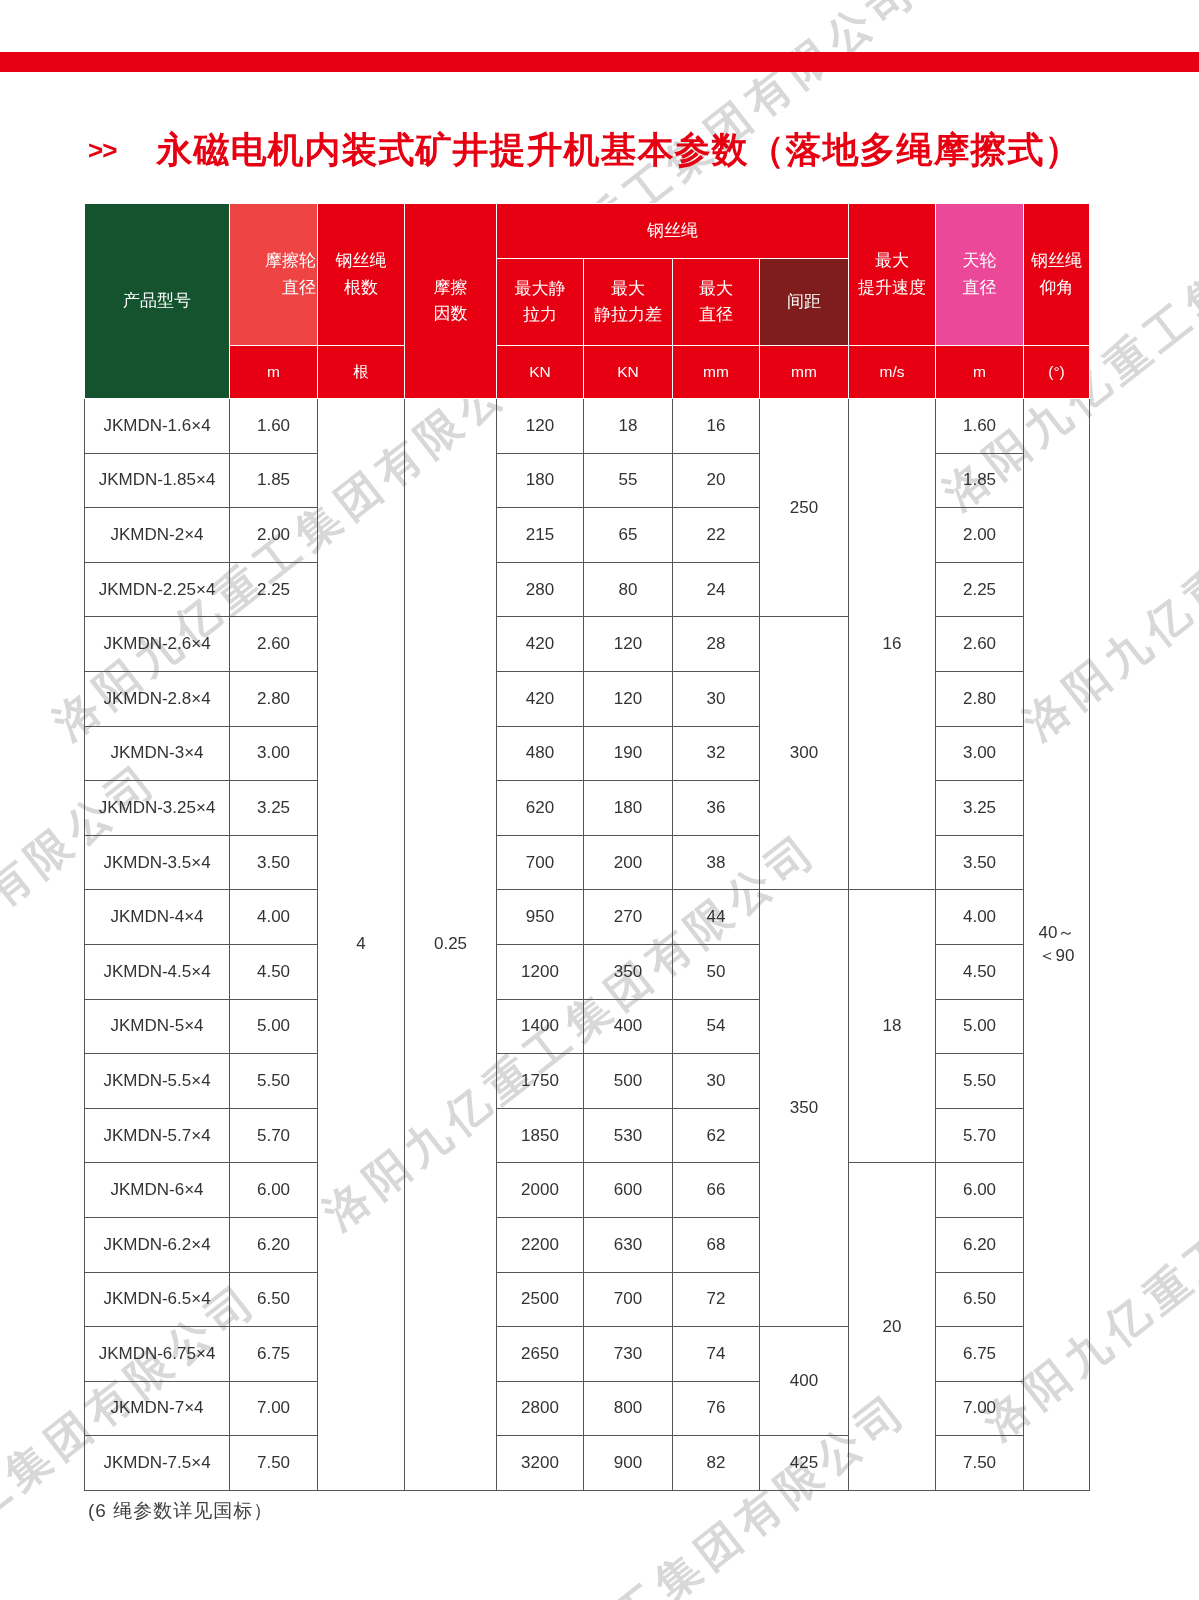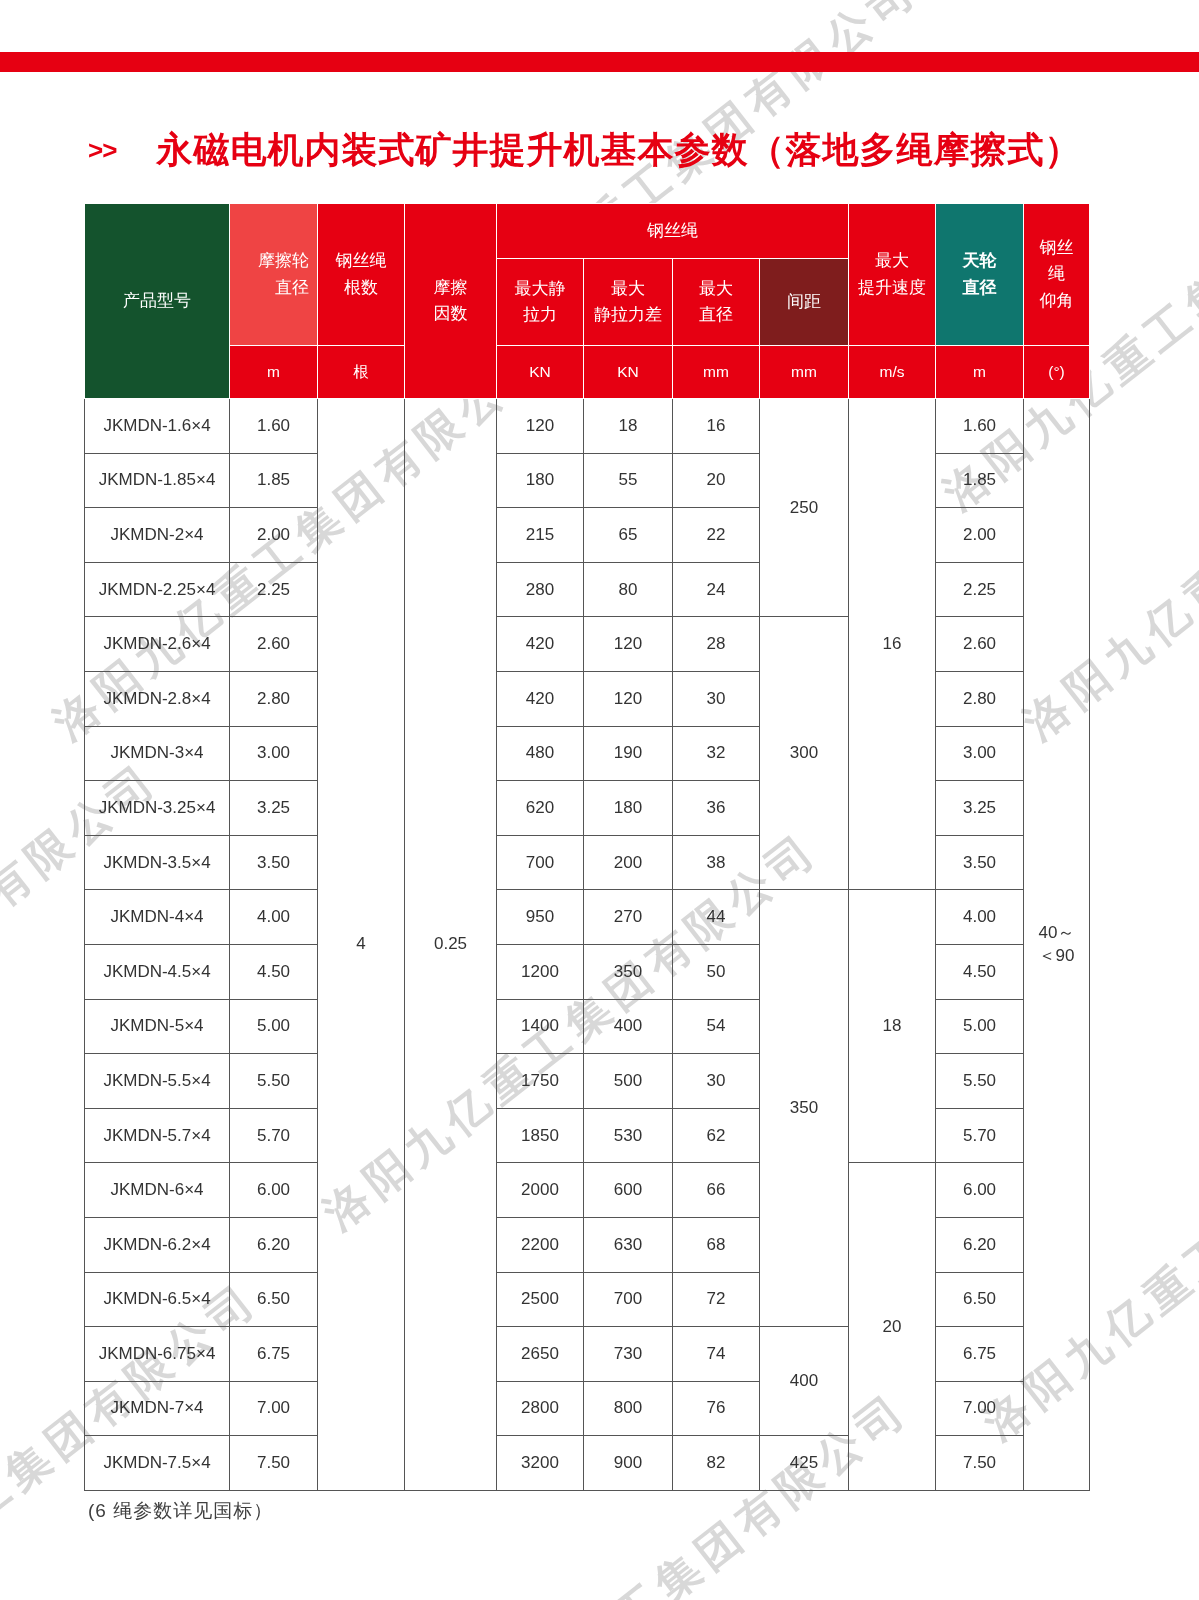--- a/index.html
+++ b/index.html
@@ -14,21 +14,21 @@
 
   .topbar{position:absolute;z-index:2;left:0;top:52px;width:1199px;height:20px;}
 
   .titlewrap{position:absolute;z-index:2;left:88px;top:126px;display:flex;align-items:center;}
   .title-marker{font-size:26px;font-weight:900;letter-spacing:-1px;margin-right:40px;}
   .page-title{font-size:36px;font-weight:800;letter-spacing:1px;}
 
   table.params{position:absolute;z-index:2;left:84px;top:203px;width:1005px;
       border-collapse:collapse;table-layout:fixed;background:transparent;}
   table.params th{font-weight:500;color:#ffffff;border:1.5px solid #ffffff;
-      text-align:center;vertical-align:middle;font-size:17px;line-height:1.55;padding:8px;}
+      text-align:center;vertical-align:middle;font-size:17px;line-height:1.55;padding:1px;}
   table.params td{border:1.5px solid #555555;text-align:center;vertical-align:middle;
       color:#333333;font-size:17px;padding:0;background:transparent;}
   thead tr.h1{height:55px;}
   thead tr.h2{height:87px;}
   thead tr.h3{height:53px;}
   thead tr.h3 th{font-size:15.5px;font-weight:400;}
   tbody tr{height:54.6px;}
   .pre{white-space:pre-line;}
   th.hb{border-bottom:1.5px solid #555555;}
 
@@ -76,21 +76,21 @@
         <th rowspan="3" class="hb" style="background: #14532d;">产品型号</th>
         <th rowspan="2" class="pre" style="background: #ef4444; text-align: right;">摩擦轮
 直径</th>
         <th rowspan="2" class="pre" style="background: rgb(230, 0, 18);">钢丝绳
 根数</th>
         <th rowspan="3" class="hb pre" style="background: rgb(230, 0, 18);">摩擦
 因数</th>
         <th colspan="4" style="background: rgb(230, 0, 18);">钢丝绳</th>
         <th rowspan="2" class="pre" style="background: rgb(230, 0, 18);">最大
 提升速度</th>
-        <th rowspan="2" class="pre" style="background: #0f766e; font-weight: bold;">天轮
+        <th rowspan="2" class="pre" style="background: #ec4899;">天轮
 直径</th>
         <th rowspan="2" class="pre" style="background: rgb(230, 0, 18);">钢丝绳
 仰角</th>
       </tr>
       <tr class="h2">
         <th class="pre" style="background: rgb(230, 0, 18);">最大静
 拉力</th>
         <th class="pre" style="background: rgb(230, 0, 18);">最大
 静拉力差</th>
         <th class="pre" style="background: rgb(230, 0, 18);">最大

